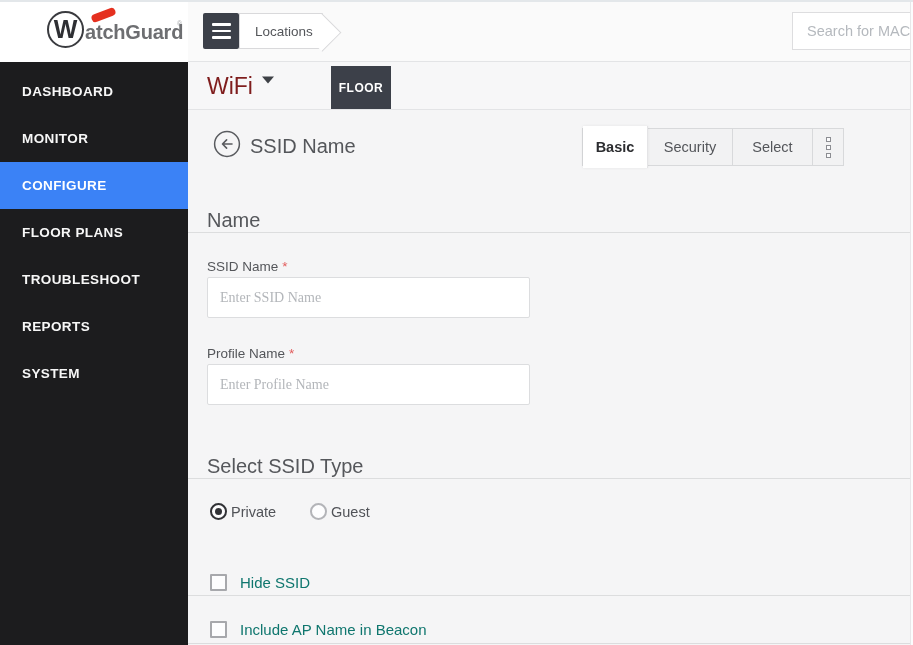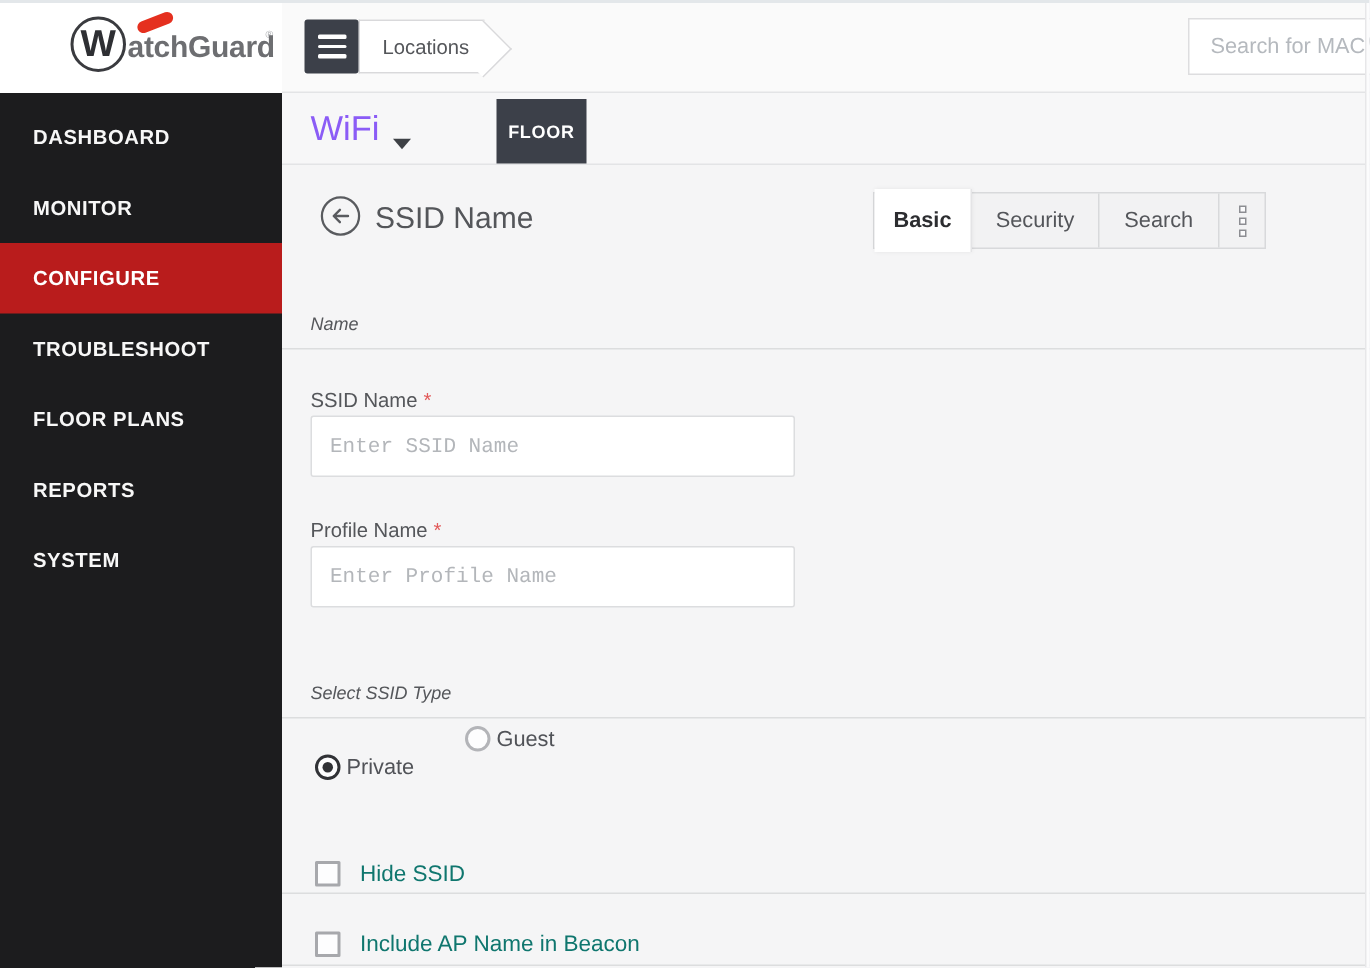--- a/index.html
+++ b/index.html
@@ -17,41 +17,41 @@
   .sidebar { position:absolute; left:0; top:0; width:188px; height:645px; background:#1c1c1e; z-index:10; }
   .logo-box { position:relative; height:62px; background:#ffffff; }
   .logo-circle { position:absolute; left:47px; top:11px; width:37px; height:37px; border:2.5px solid #3a3b3f;
     border-radius:50%; background:#fff; text-align:center; line-height:33px; font-size:25px; font-weight:700; color:#2e2f33; z-index:2;}
   .logo-rest { position:absolute; left:85px; top:21px; font-size:20px; font-weight:600; color:#6d6e71; letter-spacing:-0.2px; z-index:1; }
   .logo-accent { position:absolute; left:91px; top:11px; width:25px; height:8px; border-radius:5px; background:#e5301f; transform:rotate(-21deg); z-index:3; }
   .logo-tm { position:absolute; left:177px; top:20px; font-size:7px; color:#a9abae; }
   .nav { padding-top:6px; }
   .nav-item { height:47px; display:flex; align-items:center; padding-left:22px; color:#f7f7f7;
     font-size:13.5px; font-weight:600; letter-spacing:0.4px; cursor:pointer; }
-  .nav-item.active { background:#b91c1c; color:#ffffff; }
+  .nav-item.active { background:#3b82f6; color:#ffffff; }
 
   
   .main { position:absolute; left:188px; top:0; width:725px; height:645px; }
 
   .topbar { position:relative; height:62px; background:#fafafa; border-bottom:1px solid #e3e4e6; }
   .hamburger { position:absolute; left:15px; top:13px; width:36px; height:36px; background:#3c4049; border-radius:2px;
     display:flex; flex-direction:column; justify-content:center; align-items:center; gap:4px; cursor:pointer; z-index:3;}
   .hamburger .bar { width:19px; height:2.5px; background:#fff; border-radius:1px; }
   .crumb { position:absolute; left:51px; top:13px; height:36px; background:#fff; border:1px solid #d9d9db; border-right:0;
     display:flex; align-items:center; padding:0 10px 0 15px; font-size:13.5px; color:#54565a; cursor:pointer; }
   .crumb::after { content:""; position:absolute; right:-13px; top:5px; width:25.5px; height:25.5px; background:#fff;
     border-top:1px solid #d9d9db; border-right:1px solid #d9d9db; transform:rotate(45deg); z-index:1; }
   .crumb span { position:relative; z-index:2; }
   .search { position:absolute; left:604px; top:12px; width:165px; height:38px; background:#fff; border:1px solid #dddddf;
     font-family:"Liberation Sans",sans-serif; font-size:14.5px; color:#55575b; padding:0 10px 0 14px; outline:none; }
   .search::placeholder { color:#b5b9be; }
 
   .context-bar { position:relative; height:48px; background:#f7f7f8; border-bottom:1px solid #e3e4e6; }
-  .module { position:absolute; left:19px; top:50%; transform:translateY(-50%); display:flex; align-items:flex-end; gap:9px;
-    font-size:23px; color:#8b5cf6; cursor:pointer; }
+  .module { position:absolute; left:19px; top:50%; transform:translateY(-50%); display:flex; align-items:flex-start; gap:9px;
+    font-size:23px; color:#7f1d1d; cursor:pointer; }
   .caret { width:0; height:0; border-left:6px solid transparent; border-right:6px solid transparent; border-top:7px solid #3e4146; margin-top:4px; }
   .ssid-tab { position:absolute; left:143px; bottom:0; width:60px; height:43px; background:#3c4049; color:#fff;
     font-size:12px; font-weight:700; letter-spacing:0.5px; display:flex; align-items:center; justify-content:center; cursor:pointer; }
 
   .content { position:absolute; top:110px; left:0; width:580px; height:535px; background:#f5f5f6; }
 
   .back-btn { position:absolute; left:25px; top:20px; width:28px; height:28px; cursor:pointer; }
   .page-title { position:absolute; left:62px; top:25px; font-size:20px; color:#54565a; }
 
   .tabs { position:absolute; left:394px; top:18px; display:flex; align-items:flex-start; background:#f2f2f3;
@@ -62,25 +62,25 @@
   .tab.t-basic { width:65px; }
   .tab.t-security { width:85px; }
   .tab.t-network { width:80px; }
   .tab.active { height:42px; margin-top:-3px; margin-bottom:-3px; background:#fff; font-weight:700; color:#2c2d30;
     border-right:1px solid #e4e4e6; box-shadow:0 0 3px rgba(0,0,0,0.07); position:relative; z-index:2; }
   .kebab { width:30px; height:36px; display:flex; flex-direction:column; gap:3px; align-items:center; justify-content:center; cursor:pointer; }
   .kebab .dot { width:5px; height:5px; border:1px solid #8c8d92; background:#fbfbfc; }
 
   .divider { position:absolute; left:0; width:725px; height:1px; background:#dcddde; }
 
-  .section-title { position:absolute; left:19px; font-size:12px; color:#55575b;font-style:italic; }
+  .section-title { position:absolute; left:19px; font-size:20px; color:#55575b; }
   .field-label { position:absolute; left:19px; font-size:13.5px; color:#54565a; }
   .req { color:#e25b5b; margin-left:4px; }
   .text-input { position:absolute; left:19px; width:323px; height:41px; background:#fff; border:1px solid #dcdddf;
-    border-radius:2px; padding:0 12px; font-family:Liberation Mono, monospace; font-size:14px; color:#55575b; outline:none; }
+    border-radius:2px; padding:0 12px; font-family:Liberation Serif, serif; font-size:14px; color:#55575b; outline:none; }
   .text-input::placeholder { color:#b3b6ba; }
 
   .radio-group { position:absolute; display:flex; align-items:center; cursor:pointer; }
   .radio { width:17px; height:17px; border-radius:50%; border:2px solid #b3b4b8; background:#fdfdfe; position:relative; flex:none; }
   .radio.selected { border-color:#313236; }
   .radio.selected::after { content:""; position:absolute; left:3px; top:3px; width:7px; height:7px; border-radius:50%; background:#313236; }
   .radio-label { margin-left:4px; font-size:14.5px; color:#515358; }
 
   .check-row { position:absolute; left:22px; display:flex; align-items:center; cursor:pointer; }
   .checkbox { width:17px; height:17px; border:2px solid #a7a8ac; border-radius:1px; background:#fdfdfe; flex:none; }
@@ -102,24 +102,24 @@
     <div class="nav-item">
         <span>DASHBOARD</span>
       </div>
     <div class="nav-item">
         <span>MONITOR</span>
       </div>
     <div class="nav-item active">
         <span>CONFIGURE</span>
       </div>
     <div class="nav-item">
+        <span>FLOOR PLANS</span>
+      </div>
+    <div class="nav-item">
         <span>TROUBLESHOOT</span>
-      </div>
-    <div class="nav-item">
-        <span>FLOOR PLANS</span>
       </div>
     <div class="nav-item">
         <span>REPORTS</span>
       </div>
     <div class="nav-item">
         <span>SYSTEM</span>
       </div>
   </div>
 </div>
 
@@ -156,21 +156,21 @@
     <div class="page-title">SSID Name</div>
 
     <div class="tabs">
       <div class="tab t-basic active">
           <span>Basic</span>
         </div>
       <div class="tab t-security">
           <span>Security</span>
         </div>
       <div class="tab t-network">
-          <span>Search</span>
+          <span>Select</span>
         </div>
       <div class="tab kebab">
         <span class="dot"></span>
         <span class="dot"></span>
         <span class="dot"></span>
       </div>
     </div>
 
     <div class="section-title" style="top:99px">Name</div>
     <div class="divider" style="top:122px"></div>
@@ -185,21 +185,21 @@
     </div>
     <input class="text-input" style="top: 254px;" type="text" placeholder="Enter Profile Name">
 
     <div class="section-title" style="top:345px">Select SSID Type</div>
     <div class="divider" style="top:368px"></div>
 
     <div class="radio-group" style="left:22px; top:393px">
       <span class="radio selected"></span>
       <span class="radio-label">Private</span>
     </div>
-    <div class="radio-group" style="left:122px; top:374px">
+    <div class="radio-group" style="left:122px; top:393px">
       <span class="radio"></span>
       <span class="radio-label">Guest</span>
     </div>
 
     <div class="check-row" style="top:464px">
       <span class="checkbox"></span>
       <span class="check-label">Hide SSID</span>
     </div>
     <div class="divider" style="top:485px"></div>
 

